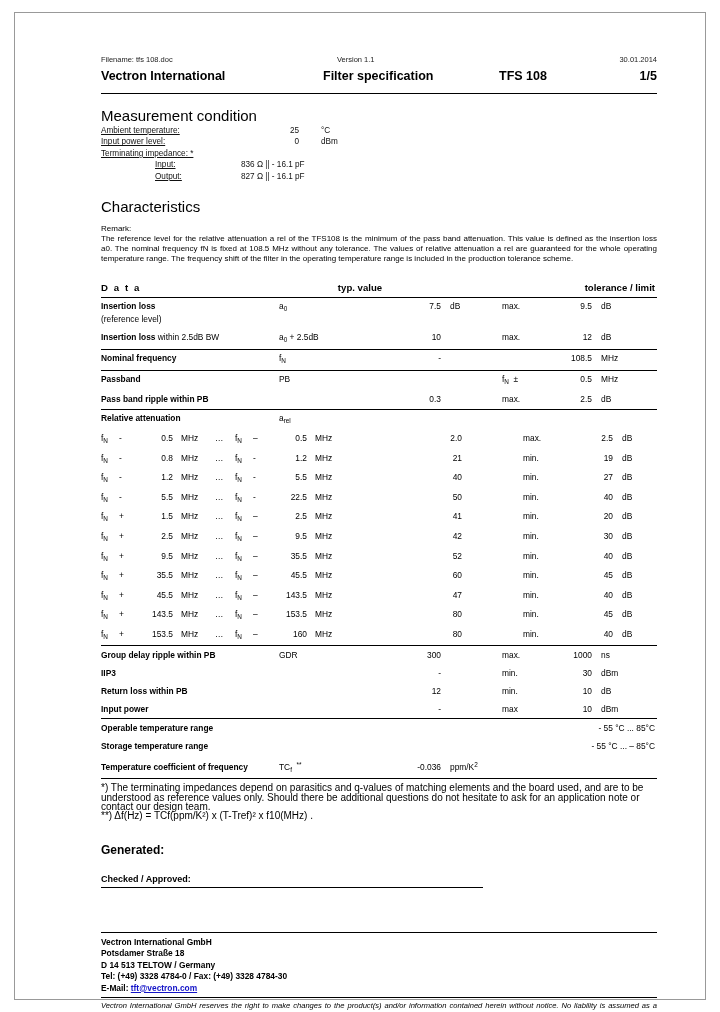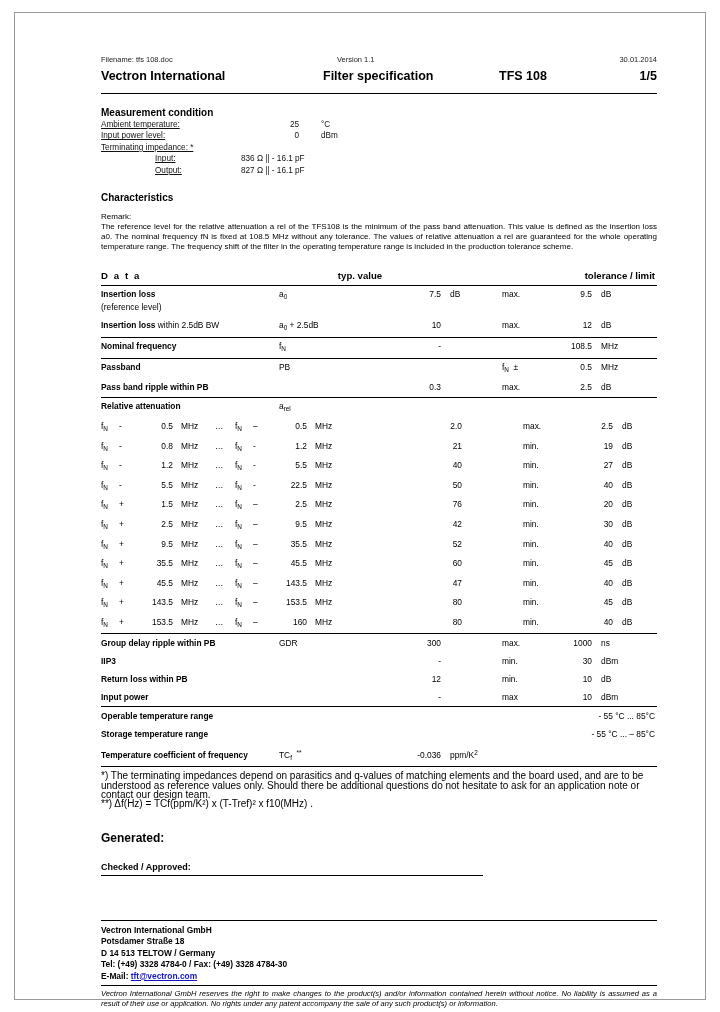--- a/index.html
+++ b/index.html
@@ -55,22 +55,22 @@
     padding-bottom: 10px;
     border-bottom: 1.6px solid #000;
   }
   .hdr-main .company { width: 222px; }
   .hdr-main .doctype { width: 176px; }
   .hdr-main .model   { width: 112px; }
   .hdr-main .pageno  { flex: 1; text-align: right; }
 
   
   .sec-title {
-    font-weight: bold;
-    font-size: 10px;
+    font-weight: normal;
+    font-size: 15px;
     color: #000;
   }
   .mc { margin-top: 13px; }
   .mc-rows { margin-top: 1px; }
   .mc-row {
     display: flex;
     font-size: 8.2px;
     line-height: 11.4px;
     color: #111;
   }
@@ -396,21 +396,21 @@
           <div class="f-a">f<span class="sub">N</span></div>
           <div class="f-sg">+</div>
           <div class="f-n1">1.5</div>
           <div class="f-u1">MHz</div>
           <div class="f-dots">…</div>
           <div class="f-b">f<span class="sub">N</span></div>
           <div class="f-sg2">–</div>
           <div class="f-n2">2.5</div>
           <div class="f-u2">MHz</div>
           <div class="f-pad"></div>
-          <div class="c-typ">76</div>
+          <div class="c-typ">41</div>
           <div class="c-typu"></div>
           <div class="c-tolq">min.</div>
           <div class="c-tolv">20</div>
           <div class="c-tolu">dB</div>
         </div>
 
         <div class="rowline fr">
           <div class="f-a">f<span class="sub">N</span></div>
           <div class="f-sg">+</div>
           <div class="f-n1">2.5</div>

